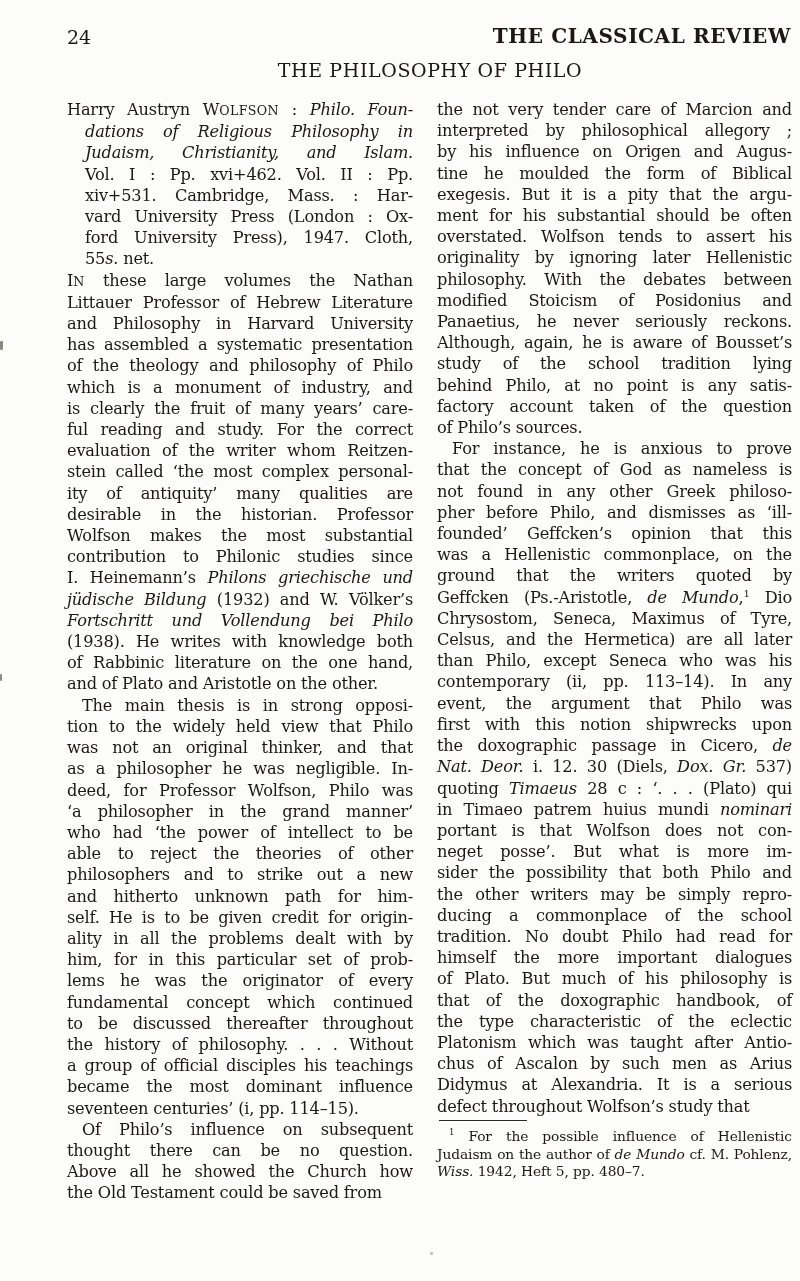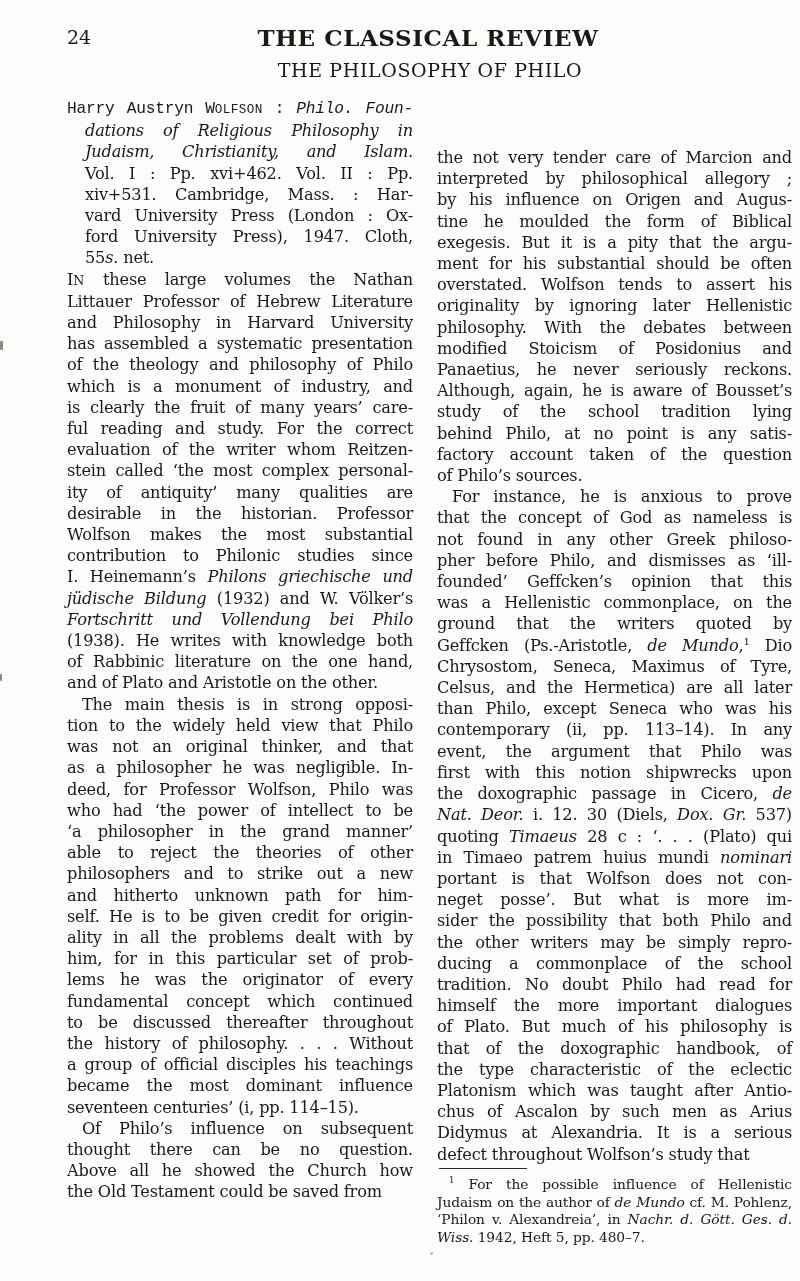--- a/index.html
+++ b/index.html
@@ -10,38 +10,38 @@
     color:#1b1916;
   }
   .page{
     position:relative;width:800px;height:1281px;
     background:#fcfcfa;overflow:hidden;
   }
   
   .pagehead{position:absolute;top:24px;left:65px;width:726px;height:26px;}
   .pageno{position:absolute;left:2px;top:2px;font-size:19px;}
   .running-head{
-    text-align:center;font-size:23px;font-weight:bold;
+    text-align:right;font-size:20px;font-weight:bold;
     letter-spacing:0.6px;white-space:nowrap;
   }
   .article-title{
     position:absolute;top:59px;left:67px;width:726px;margin:0;
     text-align:center;font-size:19px;font-weight:normal;
     letter-spacing:0.6px;white-space:nowrap;
   }
   
   .col{position:absolute;top:99px;font-size:16.2px;line-height:21.2px;letter-spacing:-0.2px;}
   .col-left{left:67px;width:346px;}
-  .col-right{left:437px;width:355px;margin-top:48px;}
+  .col-right{left:437px;width:355px;}
   .block{margin:0;}
   .line{text-align:justify;text-align-last:justify;}
   .line.last{text-align-last:left;}
   .paragraph.indent .line.first{text-indent:15px;}
   .citation .line{padding-left:18px;}
-  .citation .line.first{padding-left:0;font-family:Liberation Mono, monospace;}
+  .citation .line.first{padding-left:0;}
   i{font-style:italic;}
   .sc{font-size:0.78em;letter-spacing:0.4px;}
   sup{font-size:0.62em;vertical-align:super;line-height:0;}
   
   .footnote-area{margin-top:3px;}
   .footnote-rule{width:88px;border:none;border-top:1.6px solid #2a2824;margin:0 0 7px 2px;}
   .footnote .line{font-size:13.8px;line-height:17.8px;letter-spacing:-0.1px;}
   .footnote .line.first{text-indent:12px;}
   
   .speck{position:absolute;background:#8a887f;border-radius:1px;}
@@ -93,22 +93,22 @@
         <div class="line">(1938). He writes with knowledge both</div>
         <div class="line">of Rabbinic literature on the one hand,</div>
         <div class="line last">and of Plato and Aristotle on the other.</div>
       </div>
       <div class="block paragraph indent">
         <div class="line first">The main thesis is in strong opposi-</div>
         <div class="line">tion to the widely held view that Philo</div>
         <div class="line">was not an original thinker, and that</div>
         <div class="line">as a philosopher he was negligible. In-</div>
         <div class="line">deed, for Professor Wolfson, Philo was</div>
+        <div class="line">‘a philosopher in the grand manner’</div>
         <div class="line">who had ‘the power of intellect to be</div>
-        <div class="line">‘a philosopher in the grand manner’</div>
         <div class="line">able to reject the theories of other</div>
         <div class="line">philosophers and to strike out a new</div>
         <div class="line">and hitherto unknown path for him-</div>
         <div class="line">self. He is to be given credit for origin-</div>
         <div class="line">ality in all the problems dealt with by</div>
         <div class="line">him, for in this particular set of prob-</div>
         <div class="line">lems he was the originator of every</div>
         <div class="line">fundamental concept which continued</div>
         <div class="line">to be discussed thereafter throughout</div>
         <div class="line">the history of philosophy. . . . Without</div>
@@ -176,21 +176,20 @@
         <div class="line">Platonism which was taught after Antio-</div>
         <div class="line">chus of Ascalon by such men as Arius</div>
         <div class="line">Didymus at Alexandria. It is a serious</div>
         <div class="line last">defect throughout Wolfson’s study that</div>
       </div>
       <div class="footnote-area">
         <div class="footnote-rule"></div>
         <div class="block footnote">
           <div class="line first"><sup>1</sup> For the possible influence of Hellenistic</div>
           <div class="line">Judaism on the author of <i>de Mundo</i> cf. M. Pohlenz,</div>
-          <div class="line">‘Philon v. Alexandreia’, in <i>Nachr. d. Gött. Ges. d.</i></div>
           <div class="line last"><i>Wiss.</i> 1942, Heft 5, pp. 480–7.</div>
         </div>
       </div>
     </div>
 
   <span class="speck a"></span>
   <span class="speck b"></span>
   <span class="speck c"></span>
 </div>
 

